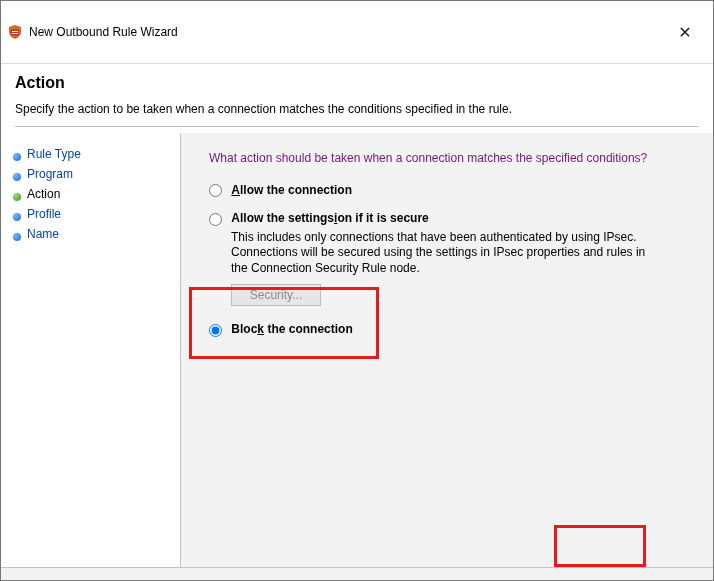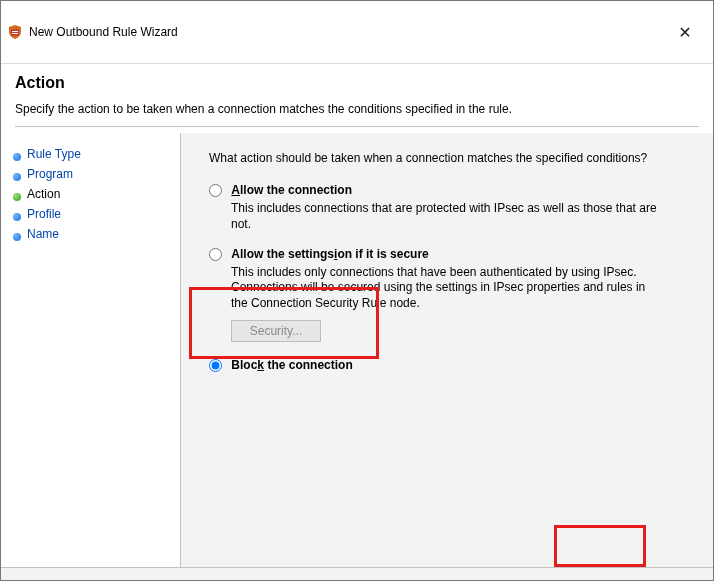--- a/index.html
+++ b/index.html
@@ -51,21 +51,21 @@
   .bullet.blue{background:radial-gradient(circle at 30% 30%,#6fb7ff,#1a6fe0)}
   .bullet.green{background:radial-gradient(circle at 30% 30%,#9fe07a,#2aa018)}
   .step a{color:#0645ad;text-decoration:none}
   .step .curr{color:#000}
   .main{
     flex:1;
     padding:18px 22px 10px 28px;
     background:#f3f3f3;
     position:relative;
   }
-  .q{font-size:12px;margin-bottom:18px;color:#000000}
+  .q{font-size:12px;margin-bottom:18px;color:#701a75}
   .opt{margin:10px 0 0 0}
   .opt input[type=radio]{vertical-align:middle;margin:0 6px 0 0}
   .opt .lbl{font-weight:bold;font-size:12px}
   .opt .u{text-decoration:underline}
   .desc{margin:4px 0 0 22px;font-size:12px;color:#000;line-height:1.3;max-width:430px}
   .custbtn{
     margin:8px 0 0 22px;
     height:22px;width:90px;
     background:#e6e6e6;border:1px solid #bdbdbd;color:#8a8a8a;
     font-size:12px;
@@ -137,21 +137,20 @@
   </div>
 
   <div class="main">
     <div class="q">What action should be taken when a connection matches the specified conditions?</div>
 
     <div class="opt">
       <label>
         <input type="radio" name="act" style="">
         <span class="lbl"><span class="u">A</span><span>llow the connection</span></span>
       </label>
-      <div class="desc">This includes connections that are protected with IPsec as well as those that are not.</div>
     </div>
 
     <div class="opt" style="margin-top:14px">
       <label>
         <input type="radio" name="act" style="">
         <span class="lbl"><span>Allow the settings</span><span class="u">i</span><span>on if it is secure</span></span>
       </label>
       <div class="desc">This includes only connections that have been authenticated by using IPsec.  Connections will be secured using the settings in IPsec properties and rules in the Connection Security Rule node.</div>
       <button class="custbtn" disabled="">Security...</button>
     </div>

